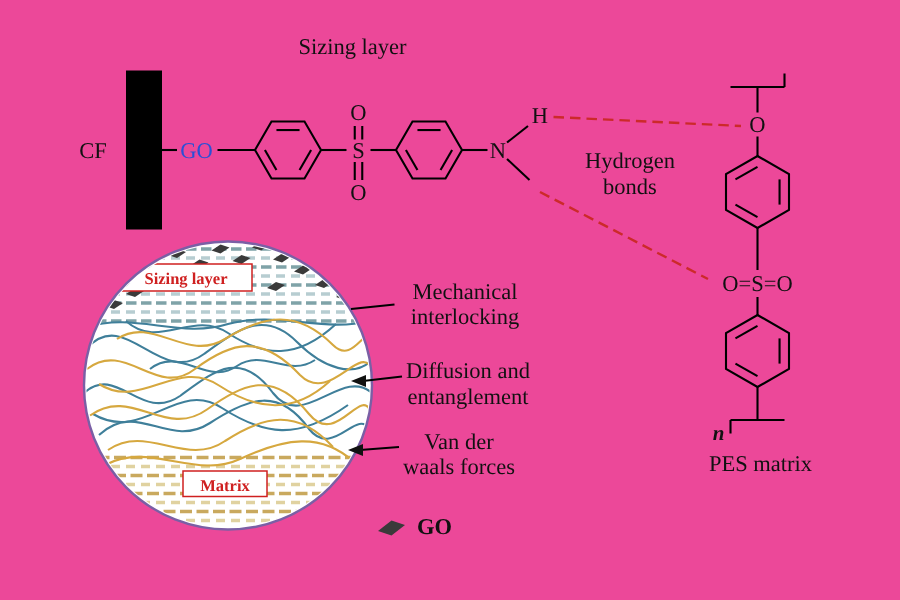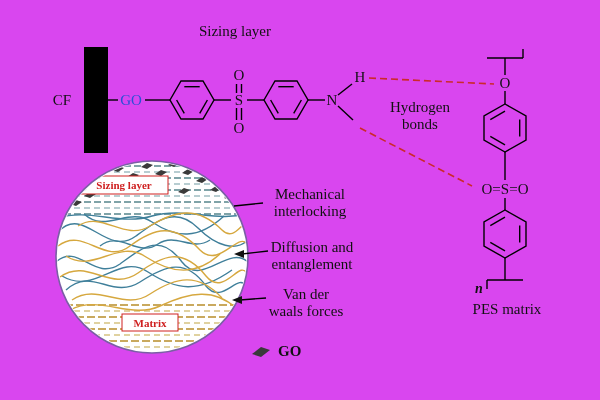--- a/index.html
+++ b/index.html
@@ -1,16 +1,16 @@
 <!DOCTYPE html>
 <html><head>
 <meta charset="utf-8">
 <style>
   html,body{margin:0;padding:0;background:#ffffff;}
-  .page{position:relative;width:600px;height:400px;background:#d946ef;overflow:hidden;}
+  .page{position:relative;width:600px;height:400px;background:#ec4899;overflow:hidden;}
   svg text{font-family:"Liberation Serif","DejaVu Serif",serif;}
   .t15{font-size:15px;}
   .t11{font-size:11px;font-weight:bold;}
   .italicn{font-style:italic;font-weight:bold;font-size:14px;}
   .boldt{font-weight:bold;}
 </style>
 </head>
 <body>
 
 <div class="page">

